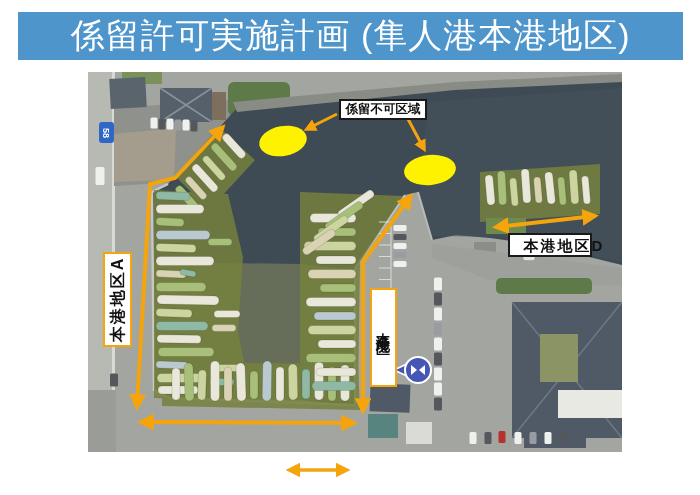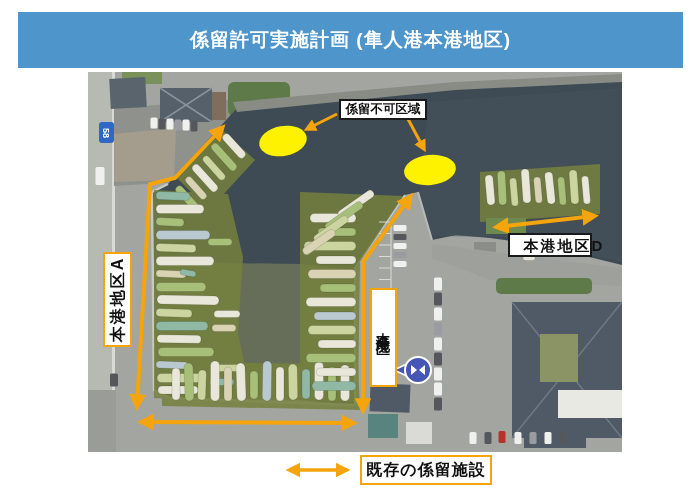--- a/index.html
+++ b/index.html
@@ -1,19 +1,19 @@
 <!DOCTYPE html>
 <html style="--banner: #4E95CC; --arrow: #F5A40C; --zone: #FFF200; --water: #3E4B54; --mooring: #76813E;"><head>
 <meta charset="utf-8">
 <style>
   html,body{margin:0;padding:0;background:#ffffff;}
   body{width:700px;height:495px;overflow:hidden;font-family:"Liberation Sans","DejaVu Sans",sans-serif;}
   .page{position:relative;width:700px;height:495px;background:#fff;}
-  .banner{position:absolute;left:18px;top:12px;width:665px;height:56px;background:var(--banner,#4E95CC);
-          color:#fff;font-size:19px;font-weight:bold;display:flex;align-items:center;justify-content:center;
+  .banner{position:absolute;left:18px;top:12px;width:665px;height:48px;background:var(--banner,#4E95CC);
+          color:#fff;font-size:34px;font-weight:normal;display:flex;align-items:center;justify-content:center;
           letter-spacing:1px;}
   .photo{position:absolute;left:88px;top:72px;width:534px;height:380px;background:#ec4899;}
   .photo svg{position:absolute;left:0;top:0;}
   .lbl{position:absolute;background:#fff;color:#111;font-weight:bold;box-sizing:border-box;
        display:flex;align-items:center;justify-content:center;white-space:nowrap;line-height:1;z-index:5;}
   .blk{border:2px solid #1a1a1a;}
   .org{border:2px solid var(--arrow,#F5A40C);}
   .lbl-nomoor{left:251px;top:27px;width:88px;height:21px;font-size:12.5px;}
   .lbl-a{left:-18px;top:213px;width:95px;height:29px;font-size:16px;letter-spacing:2px;transform:rotate(-90deg);}
   .lbl-b{left:99px;top:353px;width:143px;height:27px;font-size:19px;letter-spacing:4px;}
@@ -235,15 +235,14 @@
     <div class="lbl org lbl-c">本港地区C</div>
     <div class="lbl blk lbl-d">本港地区D</div>
     <div class="badge58">
         <span>58</span>
       </div>
   </div>
 
   <svg class="legend-arrow" width="76" height="16">
     <path d="M10,8 L66,8" fill="none" stroke="var(--arrow,#F5A40C)" stroke-width="3.5" marker-start="url(#ah)" marker-end="url(#ah)"></path>
   </svg>
-  <div class="lbl org legend-box">既存の係留施設</div>
 
 </div>
 
 </body></html>

